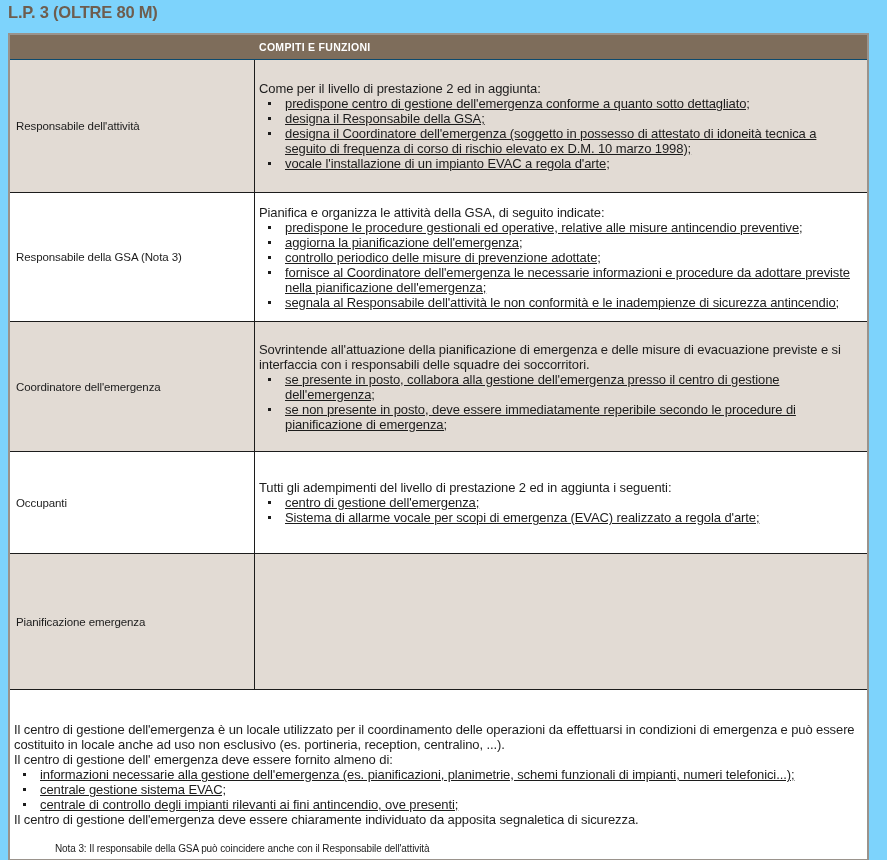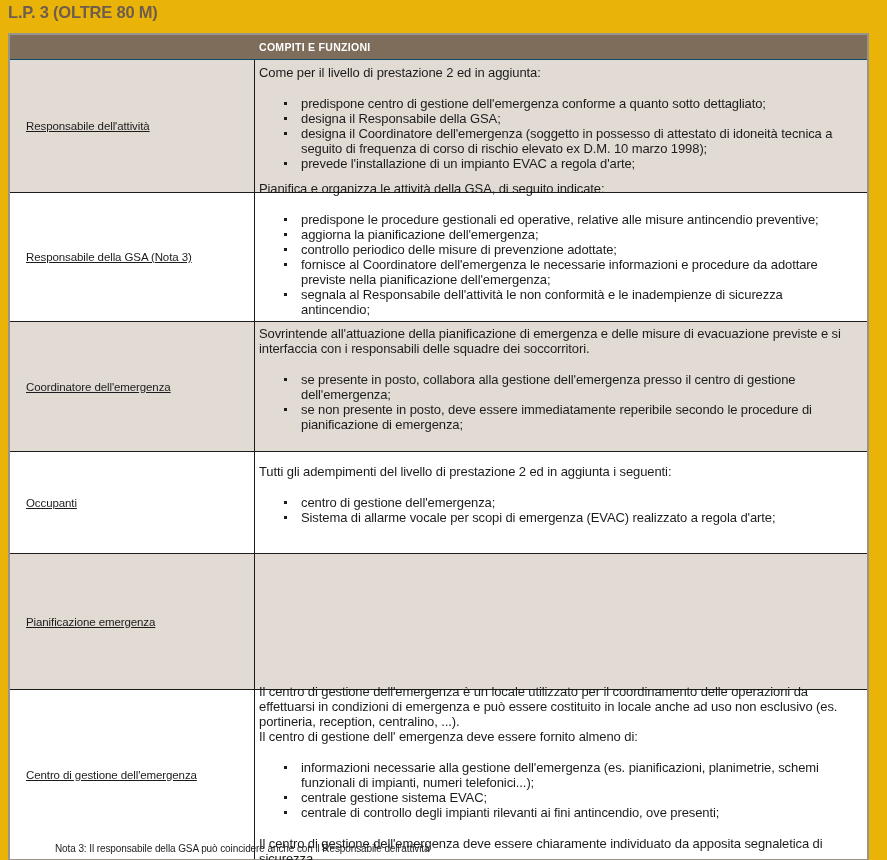--- a/index.html
+++ b/index.html
@@ -1,19 +1,19 @@
 <!DOCTYPE html>
 <html><head>
 <meta charset="utf-8">
 <style>
   html,body{margin:0;padding:0;background:#ffffff;}
   .page{
     position:relative;
     width:887px;height:860px;
-    background:#eab308;
+    background:#7dd3fc;
     font-family:"Liberation Sans","DejaVu Sans",sans-serif;
     color:#1c1c1c;
     overflow:hidden;
   }
   .title{
     position:absolute;left:8px;top:3px;margin:0;
     font-size:16.5px;font-weight:bold;letter-spacing:-0.2px;
     color:var(--title-text,#6e5d4e);
   }
   .tbl{
@@ -41,31 +41,31 @@
     box-sizing:border-box;
     background:#ffffff;
   }
   .row:last-child{border-bottom:none;}
   .row:nth-child(odd){background:var(--row-shade,#e2dbd4);}
   .cell{box-sizing:border-box;}
   .label-cell{
     width:245px;flex:0 0 245px;
     border-right:1px solid #1c1c1c;
     display:flex;align-items:center;
-    padding:4px 6px 4px 16px;
-    font-size:11.5px;letter-spacing:-0.1px;text-decoration:underline;
+    padding:4px 6px 4px 6px;
+    font-size:11.5px;letter-spacing:-0.1px;
   }
   .content-cell{
     flex:1;
     display:flex;flex-direction:column;justify-content:center;
     padding:8px 10px 8px 4px;
     font-size:13px;line-height:15px;letter-spacing:-0.1px;
   }
   .content-cell p{margin:0;}
-  .content-cell ul{margin:16px;padding:0;list-style:none;}
+  .content-cell ul{margin:0;padding:0;list-style:none;text-decoration:underline;}
   .content-cell li{position:relative;padding-left:26px;}
   .content-cell li::before{
     content:"";
     position:absolute;left:9px;top:6px;
     width:3px;height:3px;background:#1c1c1c;
   }
   .footnote{
     position:absolute;left:8px;top:843px;
     font-size:10px;letter-spacing:-0.1px;color:#1c1c1c;margin-left:47px;
   }
@@ -83,21 +83,21 @@
     </div>
     <div class="tbody" id="tbody">
         <div class="row" style="height: 133px;">
           <div class="cell label-cell">Responsabile dell'attività</div>
           <div class="cell content-cell">
             <p>Come per il livello di prestazione 2 ed in aggiunta:</p>
             <ul>
               <li>predispone centro di gestione dell'emergenza conforme a quanto sotto dettagliato;</li>
               <li>designa il Responsabile della GSA;</li>
               <li>designa il Coordinatore dell'emergenza (soggetto in possesso di attestato di idoneità tecnica a seguito di frequenza di corso di rischio elevato ex D.M. 10 marzo 1998);</li>
-              <li>prevede l'installazione di un impianto EVAC a regola d'arte;</li>
+              <li>vocale l'installazione di un impianto EVAC a regola d'arte;</li>
             </ul>
           </div>
         </div>
         <div class="row" style="height: 129px;">
           <div class="cell label-cell">Responsabile della GSA (Nota 3)</div>
           <div class="cell content-cell">
             <p>Pianifica e organizza le attività della GSA, di seguito indicate:</p>
             <ul>
               <li>predispone le procedure gestionali ed operative, relative alle misure antincendio preventive;</li>
               <li>aggiorna la pianificazione dell'emergenza;</li>
@@ -124,21 +124,20 @@
             <ul>
               <li>centro di gestione dell'emergenza;</li>
               <li>Sistema di allarme vocale per scopi di emergenza (EVAC) realizzato a regola d'arte;</li>
             </ul>
           </div>
         </div>
         <div class="row" style="height: 136px;">
           <div class="cell label-cell">Pianificazione emergenza</div>
         </div>
         <div class="row" style="height: 169px;">
-          <div class="cell label-cell">Centro di gestione dell'emergenza</div>
           <div class="cell content-cell">
             <p>Il centro di gestione dell'emergenza è un locale utilizzato per il coordinamento delle operazioni da effettuarsi in condizioni di emergenza e può essere costituito in locale anche ad uso non esclusivo (es. portineria, reception, centralino, ...).</p>
             <p>Il centro di gestione dell' emergenza deve essere fornito almeno di:</p>
             <ul>
               <li>informazioni necessarie alla gestione dell'emergenza (es. pianificazioni, planimetrie, schemi funzionali di impianti, numeri telefonici...);</li>
               <li>centrale gestione sistema EVAC;</li>
               <li>centrale di controllo degli impianti rilevanti ai fini antincendio, ove presenti;</li>
             </ul>
             <p>Il centro di gestione dell'emergenza deve essere chiaramente individuato da apposita segnaletica di sicurezza.</p>
           </div>

